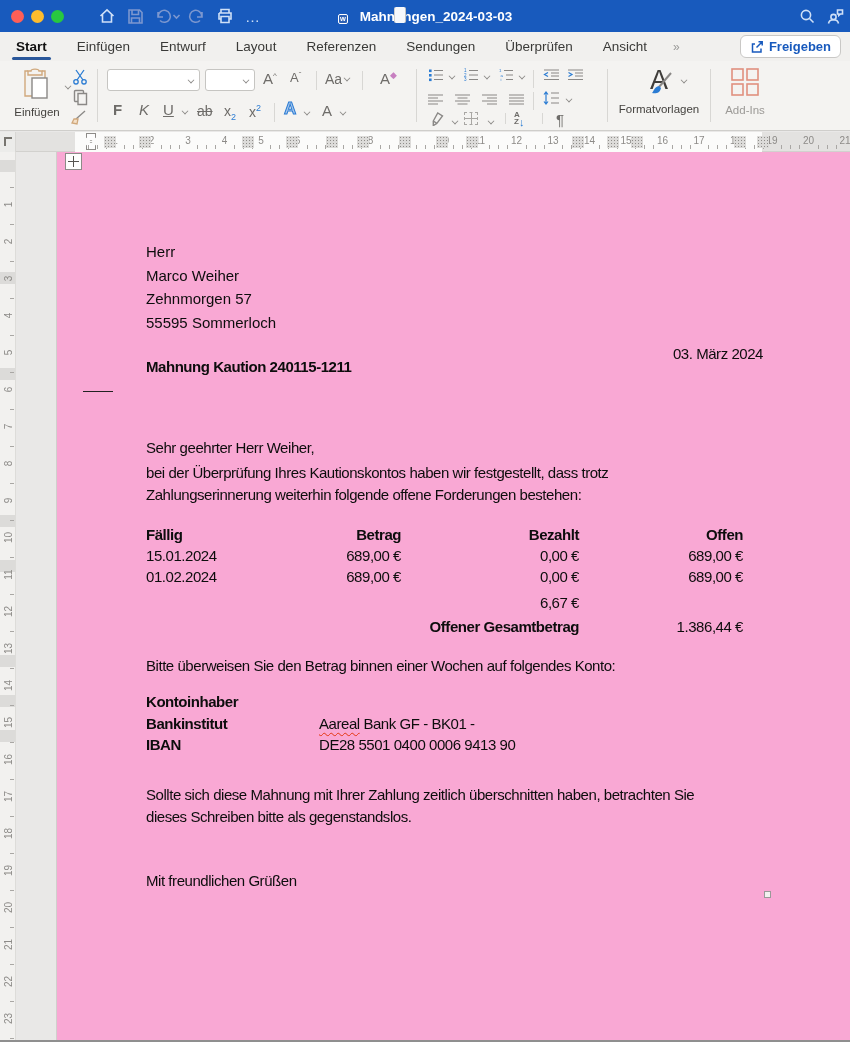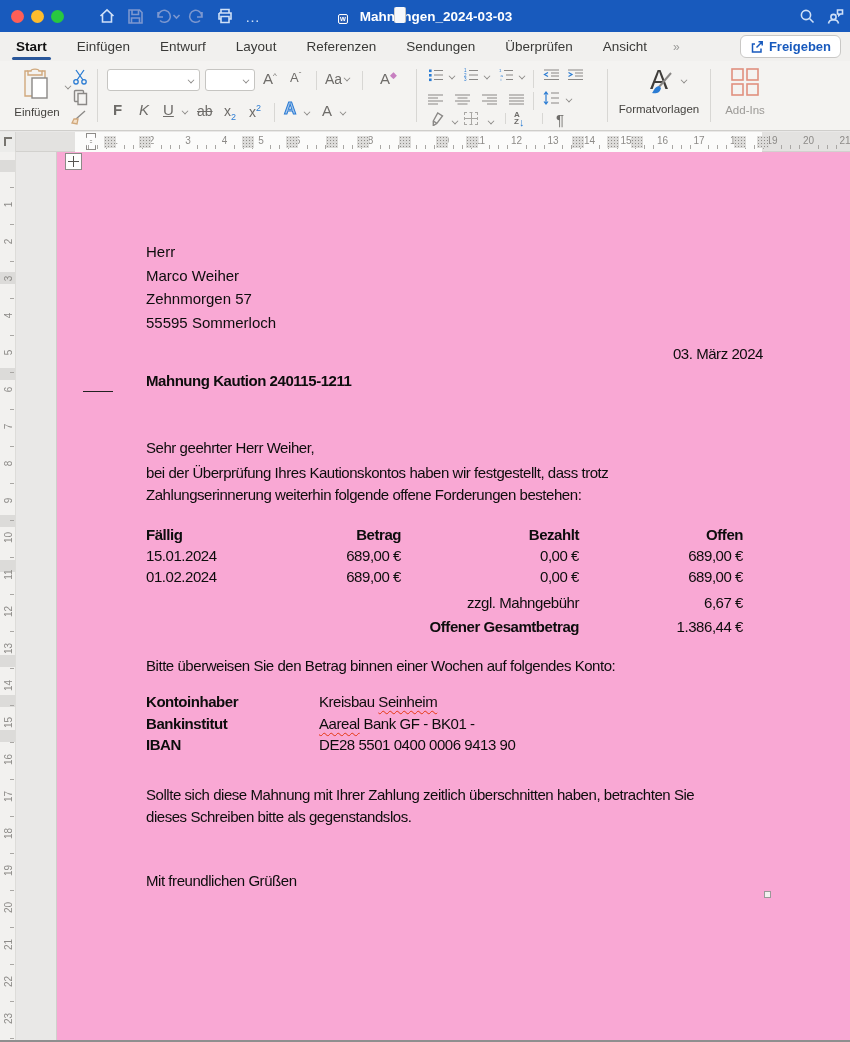--- a/index.html
+++ b/index.html
@@ -562,21 +562,21 @@
 
         <div class="line addr" style="left:89px;top:88px">
           <div>Herr</div>
           <div>Marco Weiher</div>
           <div>Zehnmorgen 57</div>
           <div>55595 Sommerloch</div>
         </div>
 
         <div class="line cond" style="left:89px;top:193px;width:617px;text-align:right">03. März 2024</div>
 
-        <div class="line cond b" style="left:89px;top:220px">Mahnung Kaution 240115-1211</div>
+        <div class="line cond b" style="left:89px;top:206px">Mahnung Kaution 240115-1211</div>
 
         <div class="line cond" style="left:89px;top:287px">Sehr geehrter Herr Weiher,</div>
 
         <div class="line cond" style="left:89px;top:334px">Zahlungserinnerung weiterhin folgende offene Forderungen bestehen:</div>
         <div class="line cond" style="left:89px;top:312px">bei der Überprüfung Ihres Kautionskontos haben wir festgestellt, dass trotz</div>
 
         <div class="dtable">
           <div class="trow b">
             <div>Fällig</div>
             <div class="r">Betrag</div>
@@ -589,35 +589,33 @@
             <div class="r">0,00 €</div>
             <div class="r">689,00 €</div>
           </div>
           <div class="trow">
             <div>01.02.2024</div>
             <div class="r">689,00 €</div>
             <div class="r">0,00 €</div>
             <div class="r">689,00 €</div>
           </div>
           <div class="feerow">
-            <div>zzgl. Mahngebühr</div>
             <div>6,67 €</div>
           </div>
           <div class="totrow">
             <div class="b">Offener Gesamtbetrag</div>
             <div>1.386,44 €</div>
           </div>
         </div>
 
         <div class="line cond" style="left:89px;top:505px">Bitte überweisen Sie den Betrag binnen einer Wochen auf folgendes Konto:</div>
 
         <div class="konto">
           <div class="krow">
             <div class="b">Kontoinhaber</div>
-            <div><span>Kreisbau </span><span class="sq">Seinheim</span></div>
           </div>
           <div class="krow">
             <div class="b">Bankinstitut</div>
             <div><span class="sq">Aareal</span><span> Bank GF - BK01 -</span></div>
           </div>
           <div class="krow">
             <div class="b">IBAN</div>
             <div>DE28 5501 0400 0006 9413 90</div>
           </div>
         </div>

